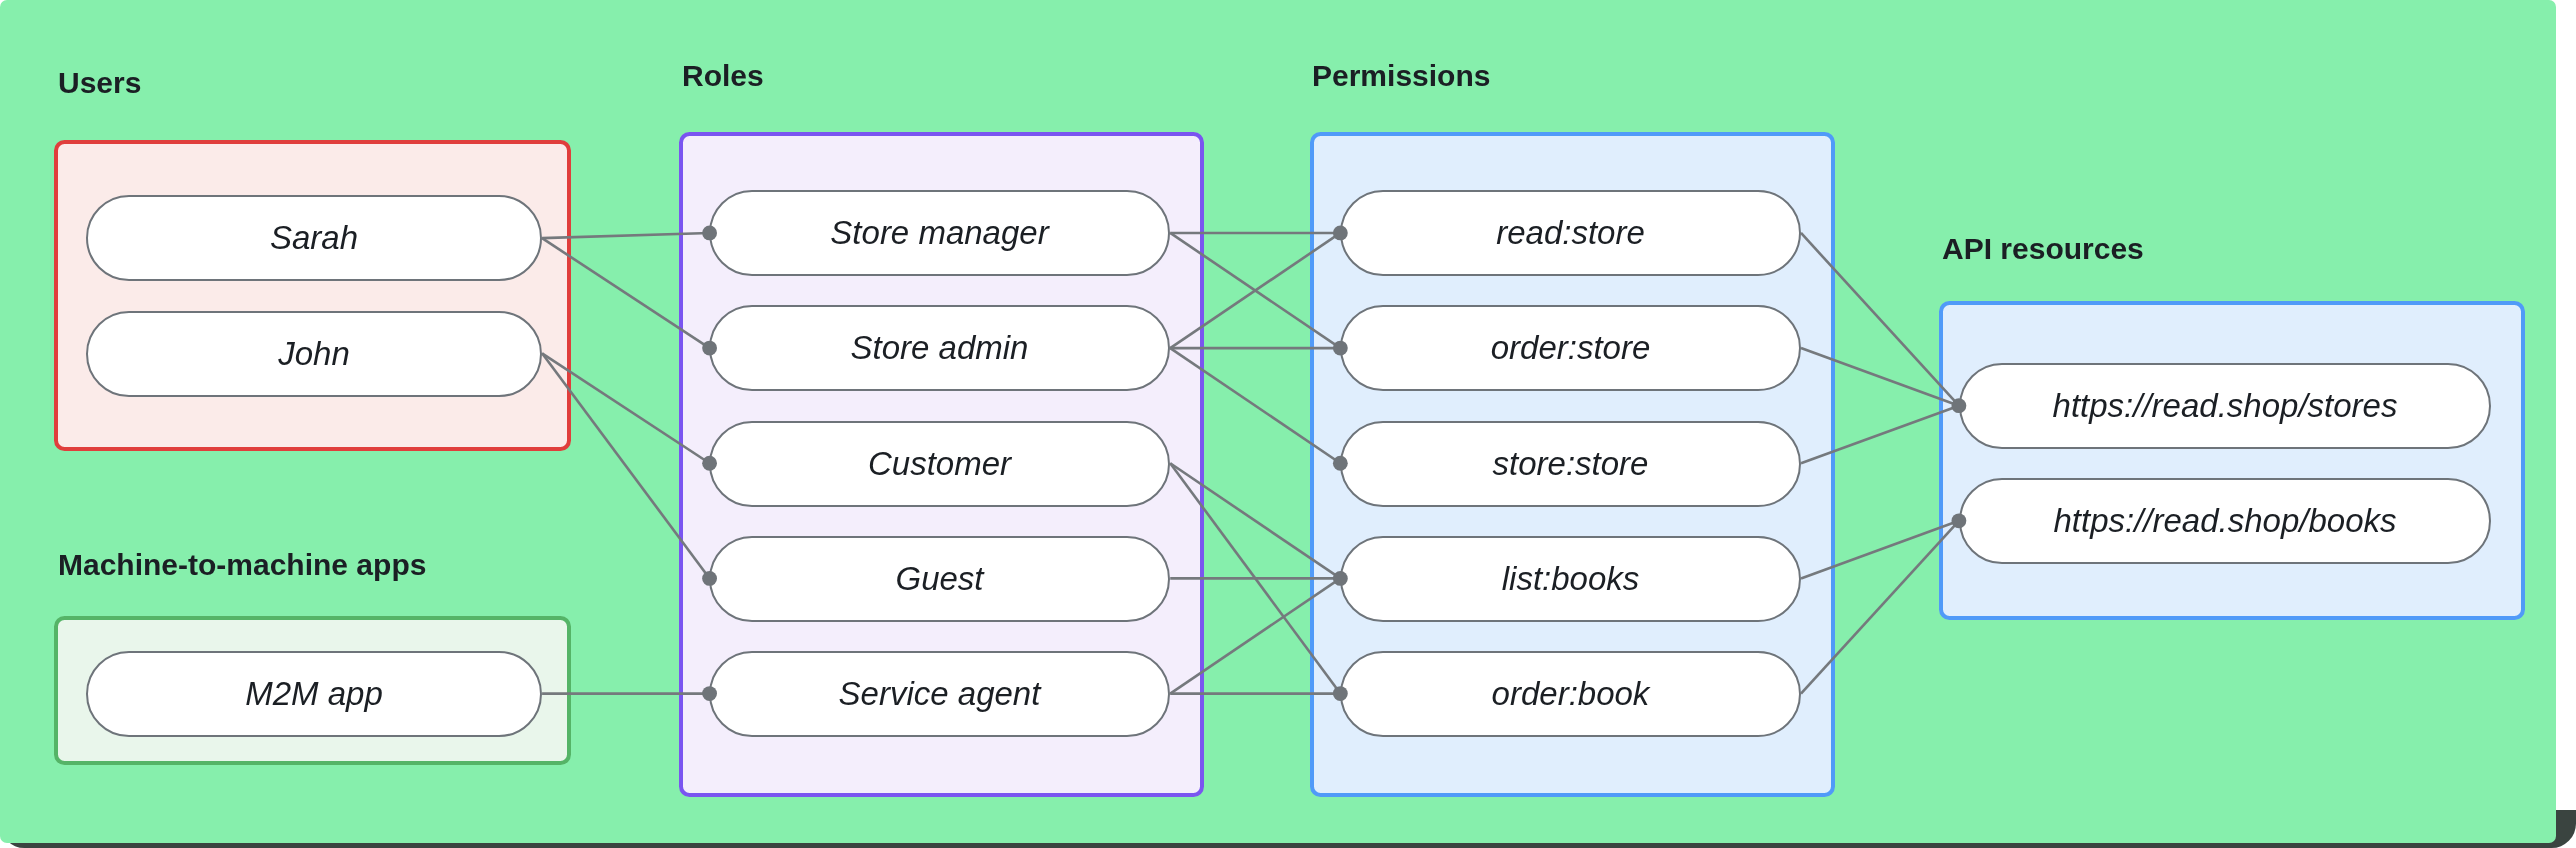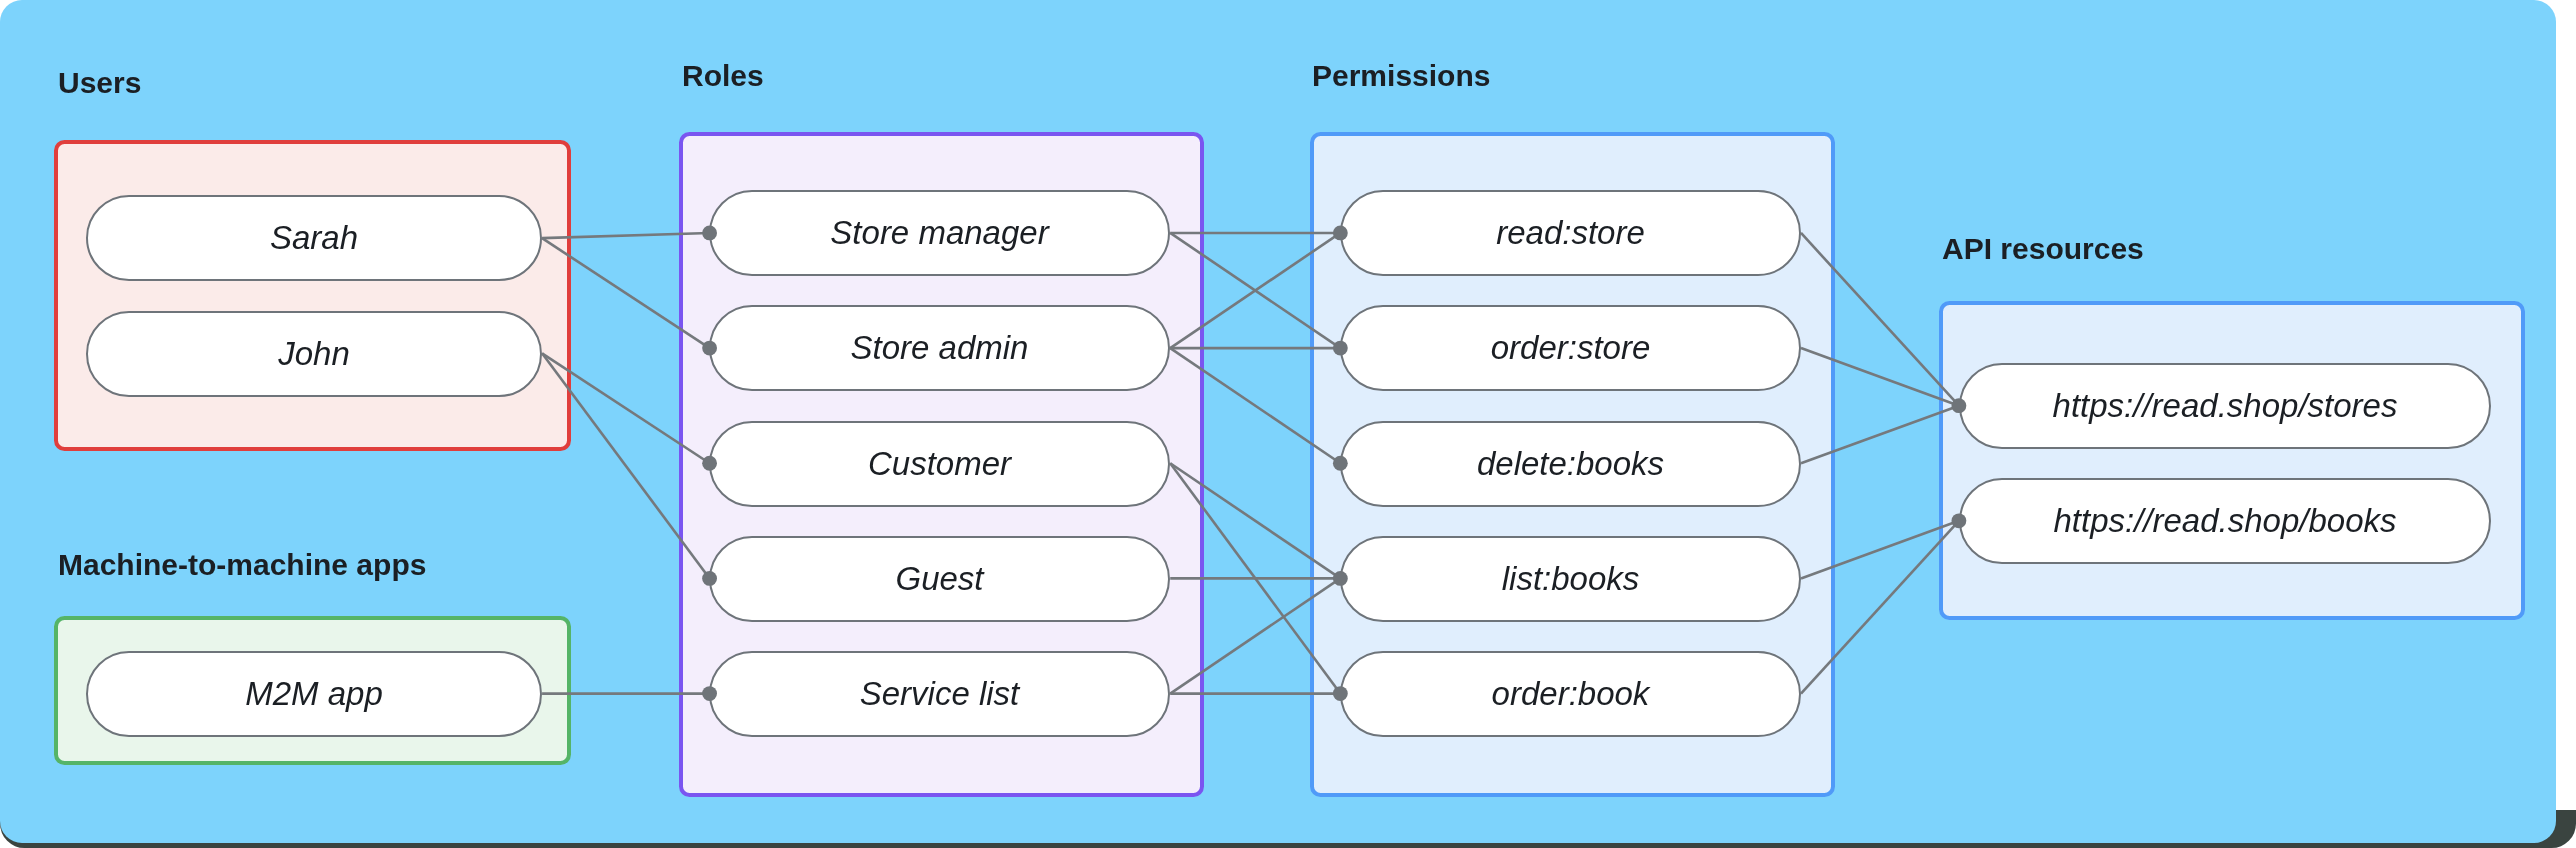--- a/index.html
+++ b/index.html
@@ -7,21 +7,21 @@
 
   .stage { position: relative; width: 2576px; height: 848px; }
 
   .footer-dark {
     position: absolute; left: 0; right: 0; bottom: 0; height: 38px;
     background: #3A4440; border-radius: 0 0 24.4px 24.4px;
   }
 
   .canvas {
     position: absolute; left: 0; top: 0; width: 2556px; height: 843px;
-    background: #7dd3fc; border-radius: 22px;
+    background: #86efac; border-radius: 7px;
   }
 
   .section-label {
     position: absolute; font-size: 30px; font-weight: 600;
     color: #1B1F24; white-space: nowrap; z-index: 1;
   }
   .lbl-users { left: 58px;   top: 66px;  }
   .lbl-roles { left: 682px;  top: 59px;  }
   .lbl-permissions { left: 1312px; top: 59px; }
   .lbl-api   { left: 1942px; top: 232px; }
@@ -84,25 +84,25 @@
     <div class="group-box box-api"></div>
 
     <div class="node n-sarah">Sarah</div>
     <div class="node n-john">John</div>
     <div class="node n-m2m_app">M2M app</div>
 
     <div class="node n-store_manager">Store manager</div>
     <div class="node n-store_admin">Store admin</div>
     <div class="node n-guest">Guest</div>
     <div class="node n-customer">Customer</div>
-    <div class="node n-service_agent">Service list</div>
+    <div class="node n-service_agent">Service agent</div>
 
     <div class="node n-read_store">read:store</div>
     <div class="node n-update_store">order:store</div>
-    <div class="node n-delete_store">delete:books</div>
+    <div class="node n-delete_store">store:store</div>
     <div class="node n-list_books">list:books</div>
     <div class="node n-order_book">order:book</div>
 
     <div class="node n-stores_api">https://read.shop/stores</div>
     <div class="node n-books_api">https://read.shop/books</div>
 
     <svg class="edges-layer" width="2576" height="848" viewBox="0 0 2952 972" xmlns="http://www.w3.org/2000/svg">
         <line x1="621" y1="273" x2="813" y2="267" stroke="#75797D" stroke-width="3"></line>
         <line x1="621" y1="273" x2="813" y2="399" stroke="#75797D" stroke-width="3"></line>
         <line x1="621" y1="405" x2="813" y2="531" stroke="#75797D" stroke-width="3"></line>

